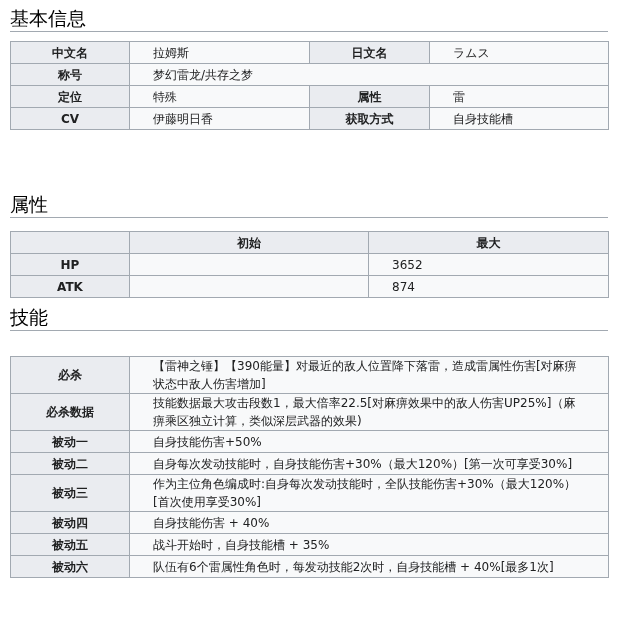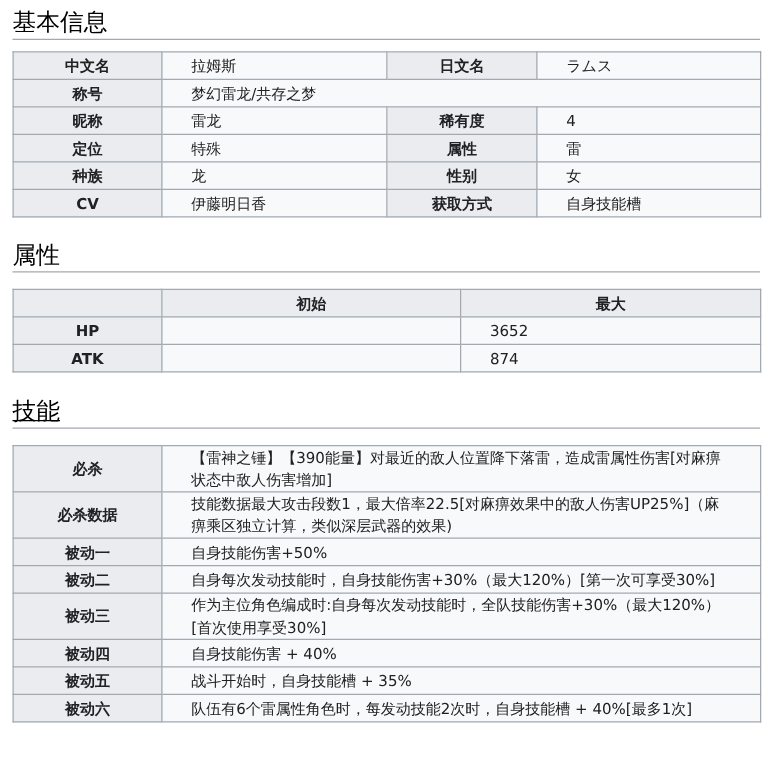--- a/index.html
+++ b/index.html
@@ -51,36 +51,24 @@
     <th>中文名</th>
     <td>拉姆斯</td>
     <th>日文名</th>
     <td>ラムス</td>
   </tr>
   <tr>
     <th>称号</th>
     <td colspan="3">梦幻雷龙/共存之梦</td>
   </tr>
   <tr>
-    <th>昵称</th>
-    <td>雷龙</td>
-    <th>稀有度</th>
-    <td>4</td>
-  </tr>
-  <tr>
     <th>定位</th>
     <td>特殊</td>
     <th>属性</th>
     <td>雷</td>
-  </tr>
-  <tr>
-    <th>种族</th>
-    <td>龙</td>
-    <th>性别</th>
-    <td>女</td>
   </tr>
   <tr>
     <th>CV</th>
     <td>伊藤明日香</td>
     <th>获取方式</th>
     <td>自身技能槽</td>
   </tr>
 </tbody>
   </table>
 
@@ -104,21 +92,21 @@
     <td>3652</td>
   </tr>
   <tr>
     <th>ATK</th>
     <td></td>
     <td>874</td>
   </tr>
 </tbody>
   </table>
 
-<h2 class="section-heading" style="top:316px;text-decoration:underline;">技能</h2>
+<h2 class="section-heading" style="top:304px;">技能</h2>
 
 <table class="wikitable skills" style="top:356px;">
   <colgroup>
       <col style="width:119px">
       <col style="width:479px">
     </colgroup>
   <tbody>
       <tr>
     <th>必杀</th>
     <td>【雷神之锤】【390能量】对最近的敌人位置降下落雷，造成雷属性伤害[对麻痹状态中敌人伤害增加]</td>

